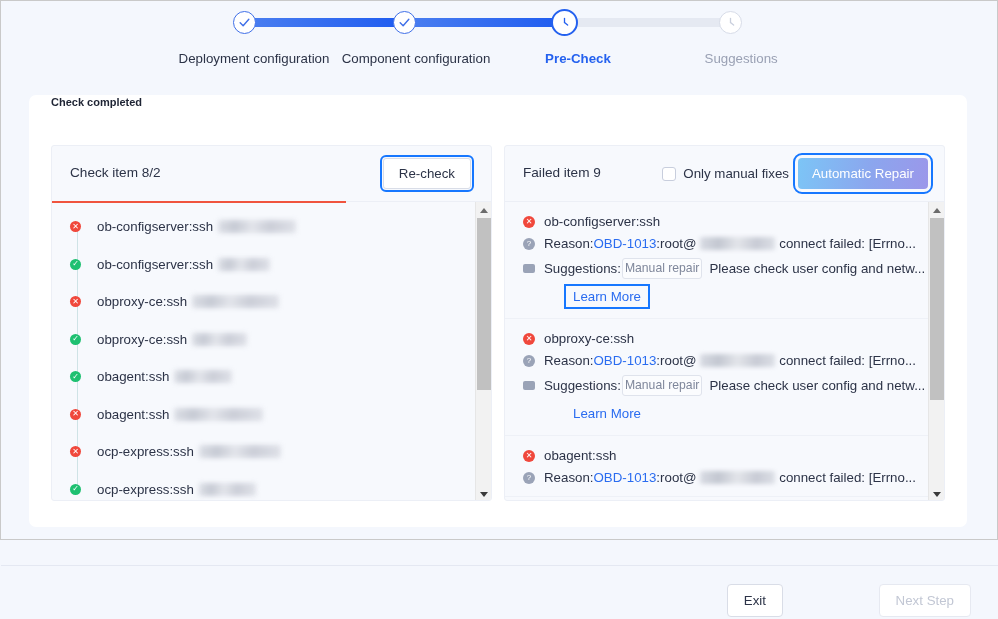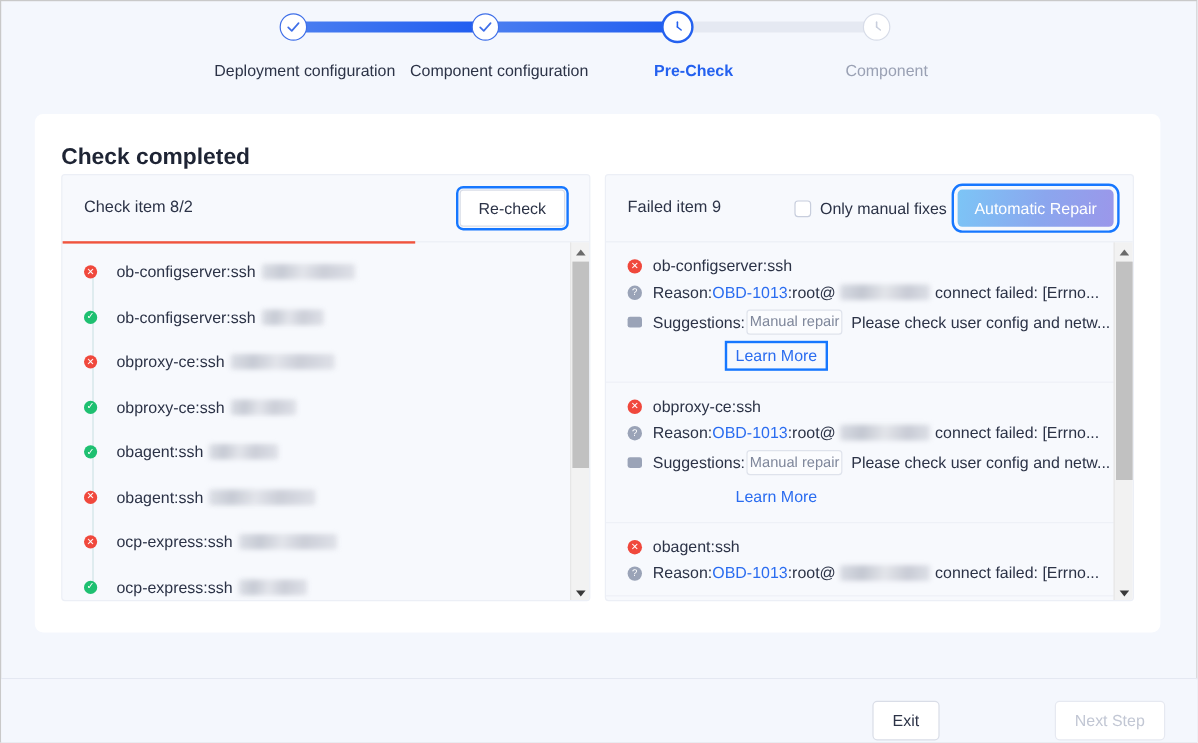--- a/index.html
+++ b/index.html
@@ -5,21 +5,21 @@
   * { box-sizing: border-box; }
   html, body {
     margin: 0; padding: 0;
     width: 998px; height: 619px;
     font-family: "Liberation Sans", sans-serif;
     background: #f4f7fd;
     overflow: hidden;
   }
   #page {
     position: relative;
-    width: 998px; height: 619px;
+    width: 998px; height: 540px;
     background: #f4f7fd;
     border: 1px solid #c9c9c9;
   }
 
   
   #stepper {
     position: absolute;
     left: 0; top: 0;
     width: 998px; height: 86px;
   }
@@ -56,22 +56,22 @@
   
   #card {
     position: absolute;
     left: 28px; top: 94px;
     width: 938px; height: 432px;
     background: #ffffff;
     border-radius: 7px;
   }
   #card-title {
     position: absolute;
-    left: 22px; top: 26px;
-    font-size: 19px;
+    left: 22px; top: 1px;
+    font-size: 11px;
     font-weight: bold;
     color: #1e2434;
   }
 
   .panel {
     position: absolute;
     top: 50px;
     height: 356px;
     background: #f7f9fd;
     border: 1px solid #eceff6;
@@ -247,21 +247,21 @@
     margin: 0 7px 0 1px;
     border: 1px solid #dfe3ec;
     border-radius: 3px;
     background: #fbfcfe;
     font-size: 12.2px;
     color: #7f879b;
     line-height: 1.15;
   }
   .learn-more {
     display: inline-block;
-    margin-left: 83px;
+    margin-left: 43px;
     padding: 3px 7px;
     font-size: 13.3px;
     color: #2a6cf0;
     cursor: pointer;
   }
   .learn-more.focused {
     outline: 2.3px solid #1677ff;
     outline-offset: 0px;
   }
 
@@ -358,21 +358,21 @@
           <line x1="12" y1="12" x2="17" y2="16"></line>
         </svg>
       </div>
       <div class="step-label active" style="left: 544.109px;">Pre-Check</div>
       <div class="step-node todo" style="left: 717.5px;">
         <svg class="svgi" width="15" height="15" viewBox="0 0 24 24" fill="none" stroke="#c9cfdd" stroke-width="2.1" stroke-linecap="round">
           <line x1="12" y1="12" x2="12" y2="5.5"></line>
           <line x1="12" y1="12" x2="17" y2="16"></line>
         </svg>
       </div>
-      <div class="step-label todo" style="left: 703.523px;">Component</div>
+      <div class="step-label todo" style="left: 703.523px;">Suggestions</div>
     </div>
 
   <div id="card">
     <div id="card-title">Check completed</div>
 
     <div class="panel" id="panel-left">
       <div class="panel-head">
         <div class="panel-head-title">Check item 8/2</div>
         <div id="recheck-btn">Re-check</div>
       </div>

